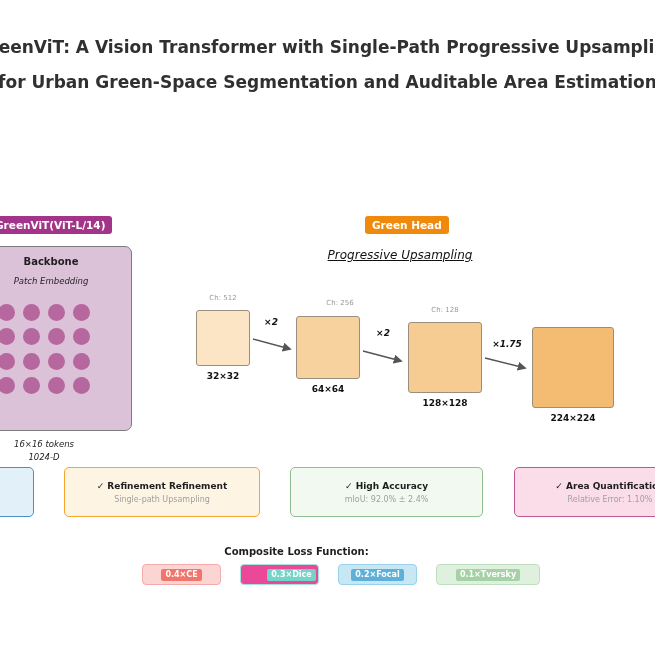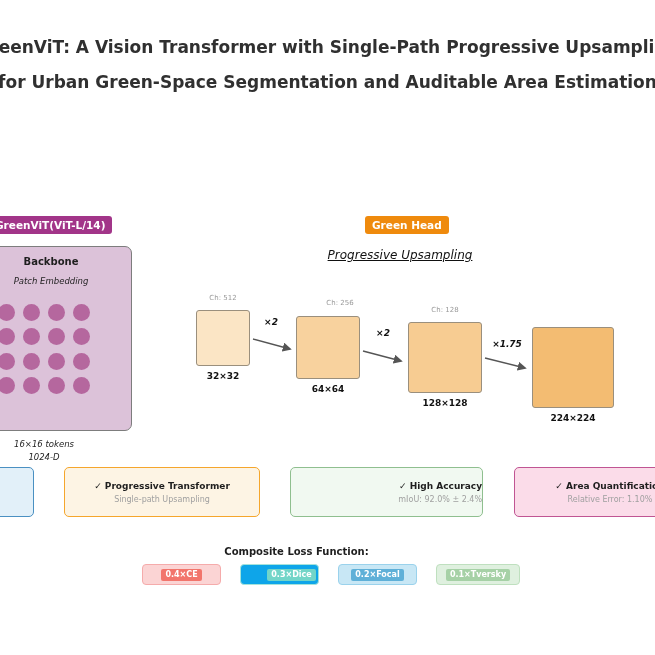--- a/index.html
+++ b/index.html
@@ -76,43 +76,43 @@
   #al1 { left:368px; width:30px; top:328px; }
   #al2 { left:486px; width:42px; top:339px; }
 
   
   .feat {
     top:467px; height:50px; border-radius:5px; border-width:1.8px; border-style:solid;
     display:flex; flex-direction:column; justify-content:center; align-items:center; row-gap:4px;
   }
   #feat0 { left:-45px; width:79px;  background:#e2f0f9; border-color:#4a90c2; }
   #feat1 { left:64px;  width:196px; background:#fdf4e4; border-color:#f5a62c; }
-  #feat2 { left:290px; width:193px; background:#f1f9f1; border-color:#8fbf8f;align-items:flex-end; }
+  #feat2 { left:290px; width:193px; background:#f1f9f1; border-color:#8fbf8f; }
   #feat3 { left:514px; width:192px; background:#fbdce9; border-color:#c05593; }
   .feat-title { font-size:9px; font-weight:bold; color:#1e1e1e; white-space:nowrap; }
   .feat-sub { font-size:8px; color:#a0a0a0; white-space:nowrap; }
 
   
   #loss-title { left:0; width:593px; top:546px; font-size:10px; font-weight:bold; color:#1e1e1e; }
   .loss-badge {
     top:564px; width:79px; height:21px; border-radius:4px;
     border-width:1.4px; border-style:solid;
     display:flex; align-items:center; justify-content:center;
   }
   .loss-chip {
     color:#ffffff; font-size:8px; font-weight:bold;
     padding:1.5px 4px; border-radius:2px; white-space:nowrap;
   }
   #loss0 { left:142px; background:#fbd4d4; border-color:#f5abab; }
   #loss0 .loss-chip { background:#f2756c; }
-  #loss1 { left:240px; background:#0ea5e9; border-color:#a5e3db;padding-left:24px; }
+  #loss1 { left:240px; background:#ec4899; border-color:#a5e3db;padding-left:24px; }
   #loss1 .loss-chip { background:#72d5c8; }
   #loss2 { left:338px; background:#c8e7f5; border-color:#9ad2ec;justify-content:center; }
   #loss2 .loss-chip { background:#5fb0d8; }
-  #loss3 { left:436px; width:84px; background:#dff0df; border-color:#bfe0bf; }
+  #loss3 { left:436px; width:104px; background:#dff0df; border-color:#bfe0bf; }
   #loss3 .loss-chip { background:#a6d1a6; }
 </style>
 </head>
 <body>
 
 <div class="abs title-line" id="title1">GreenViT: A Vision Transformer with Single-Path Progressive Upsampling</div>
 <div class="abs title-line" id="title2">for Urban Green-Space Segmentation and Auditable Area Estimation</div>
 
 <div class="abs tag" id="greenvit-tag">GreenViT(ViT-L/14)</div>
 <div class="abs tag" id="greenhead-tag">Green Head</div>
@@ -166,21 +166,21 @@
   <line x1="253" y1="339" x2="290" y2="349" stroke="#555555" stroke-width="1.3" marker-end="url(#arr)"></line>
   <line x1="363" y1="351" x2="401" y2="361" stroke="#555555" stroke-width="1.3" marker-end="url(#arr)"></line>
   <line x1="485" y1="358" x2="525" y2="368" stroke="#555555" stroke-width="1.3" marker-end="url(#arr)"></line>
 </svg>
 <div class="abs center arrow-label" id="al0">×2</div>
 <div class="abs center arrow-label" id="al1">×2</div>
 <div class="abs center arrow-label" id="al2">×1.75</div>
 
 <div class="abs feat" id="feat0"></div>
 <div class="abs feat" id="feat1">
-  <div class="feat-title">✓ Progressive Transformer</div>
+  <div class="feat-title">✓ Refinement Refinement</div>
   <div class="feat-sub">Single-path Upsampling</div>
 </div>
 <div class="abs feat" id="feat2">
   <div class="feat-title">✓ High Accuracy</div>
   <div class="feat-sub">mIoU: 92.0% ± 2.4%</div>
 </div>
 <div class="abs feat" id="feat3">
   <div class="feat-title">✓ Area Quantification</div>
   <div class="feat-sub">Relative Error: 1.10%</div>
 </div>

